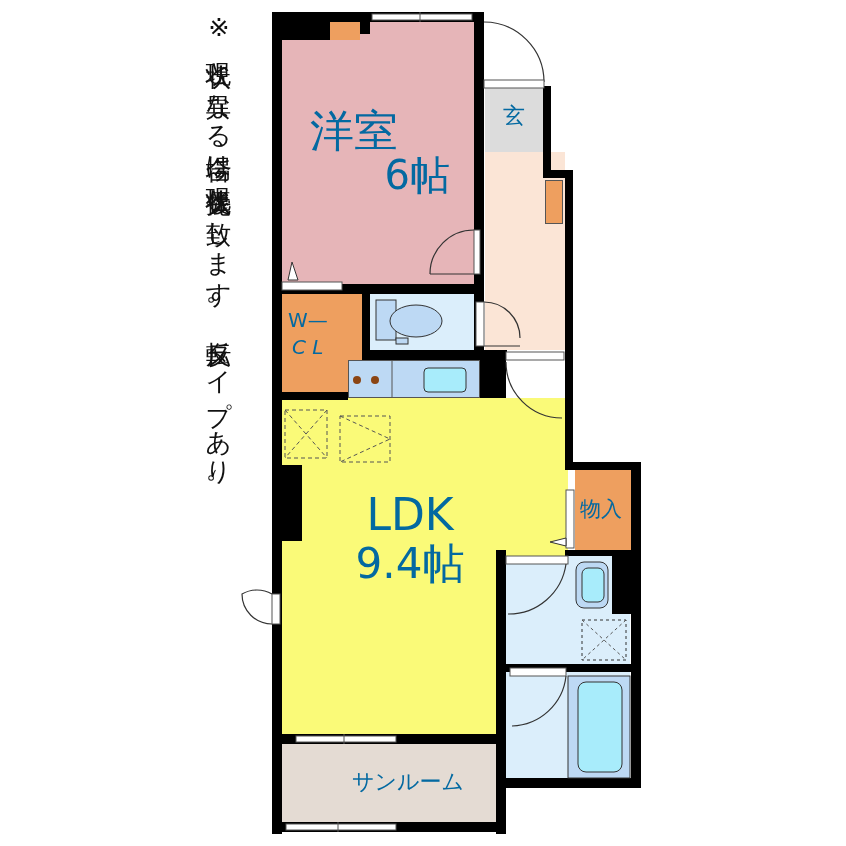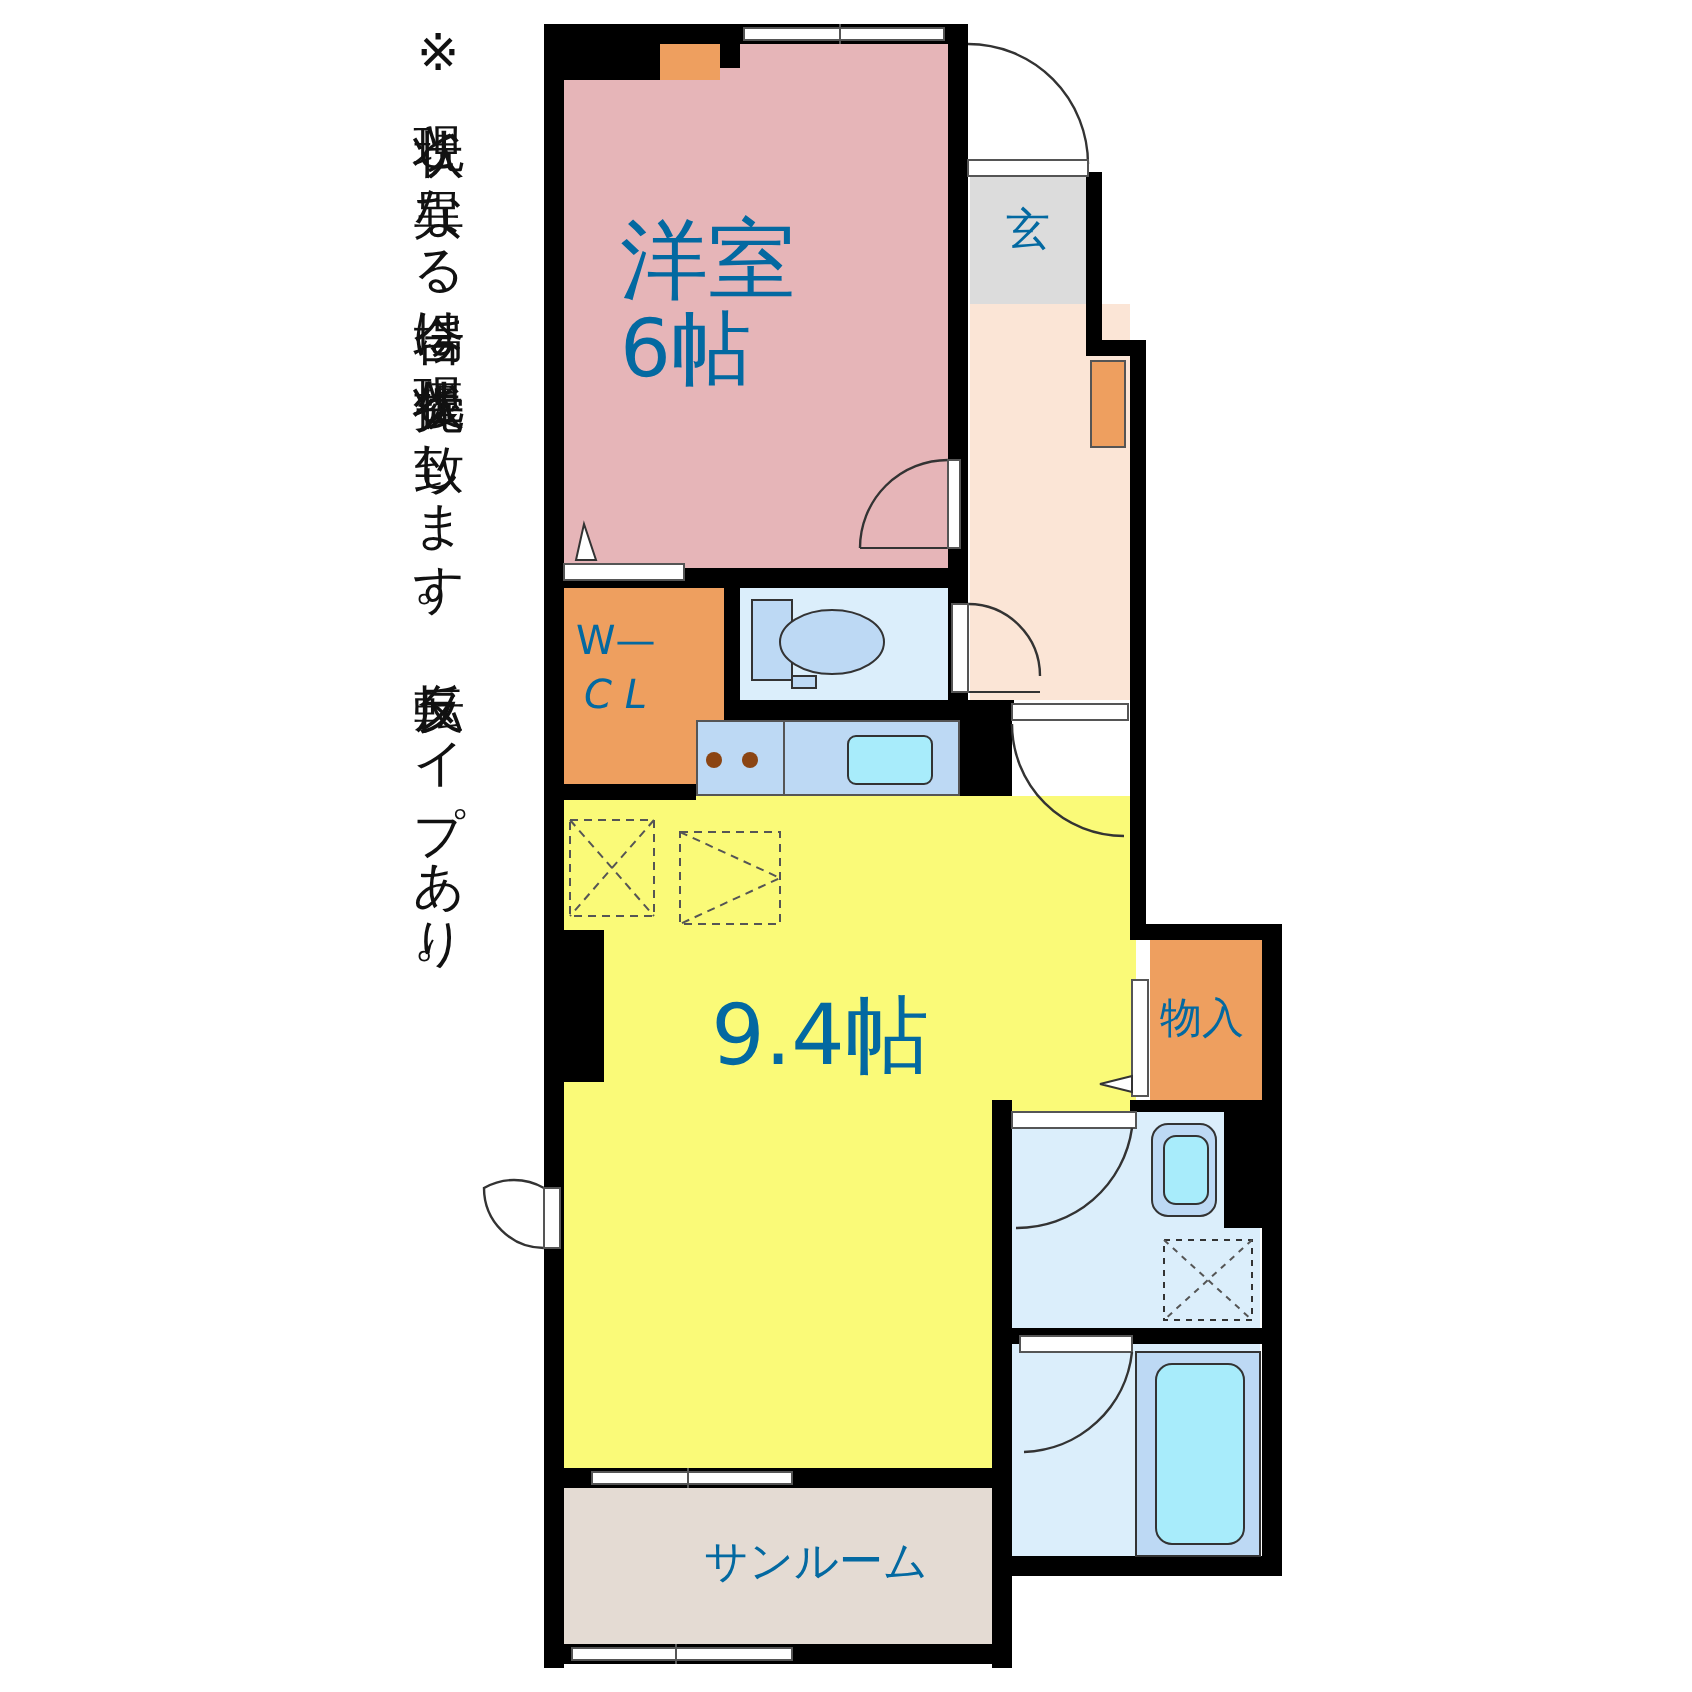--- a/index.html
+++ b/index.html
@@ -117,24 +117,25 @@
   <rect x="578" y="682" width="44" height="90" rx="8" fill="#a8ecfb" stroke="#333"></rect>
 
   <rect x="296" y="736" width="100" height="6" fill="#fff" stroke="#555"></rect>
   <line x1="344" y1="734" x2="344" y2="744" stroke="#555"></line>
   <rect x="286" y="824" width="110" height="6" fill="#fff" stroke="#555"></rect>
   <line x1="338" y1="822" x2="338" y2="832" stroke="#555"></line>
 </svg>
 
 <div class="room-label" style="left:310px;top:108px;width:140px;font-size:44px;text-align:left;">
   <div>洋室</div>
-  <div style="font-size:40px;">6帖</div>
+  <div style="font-size:40px;text-align:right;">6帖</div>
 </div>
 <div class="room-label" style="left:485px;top:104px;width:58px;font-size:22px;">玄</div>
 <div class="room-label" style="left:284px;top:310px;width:76px;font-size:20px;">
   <div style="text-align:left;padding-left:4px;">W—</div>
   <div style="margin-top:6px;text-align:left;padding-left:8px;font-style:italic;">C L</div>
 </div>
 <div class="room-label" style="left:330px;top:492px;width:160px;font-size:44px;">
+  <div>LDK</div>
   <div style="font-size:42px;margin-top:4px;">9.4帖</div>
 </div>
 <div class="room-label" style="left:575px;top:498px;width:52px;font-size:21px;">物入</div>
 <div class="room-label" style="left:282px;top:770px;width:252px;font-size:22px;">サンルーム</div>
 
 </body></html>

